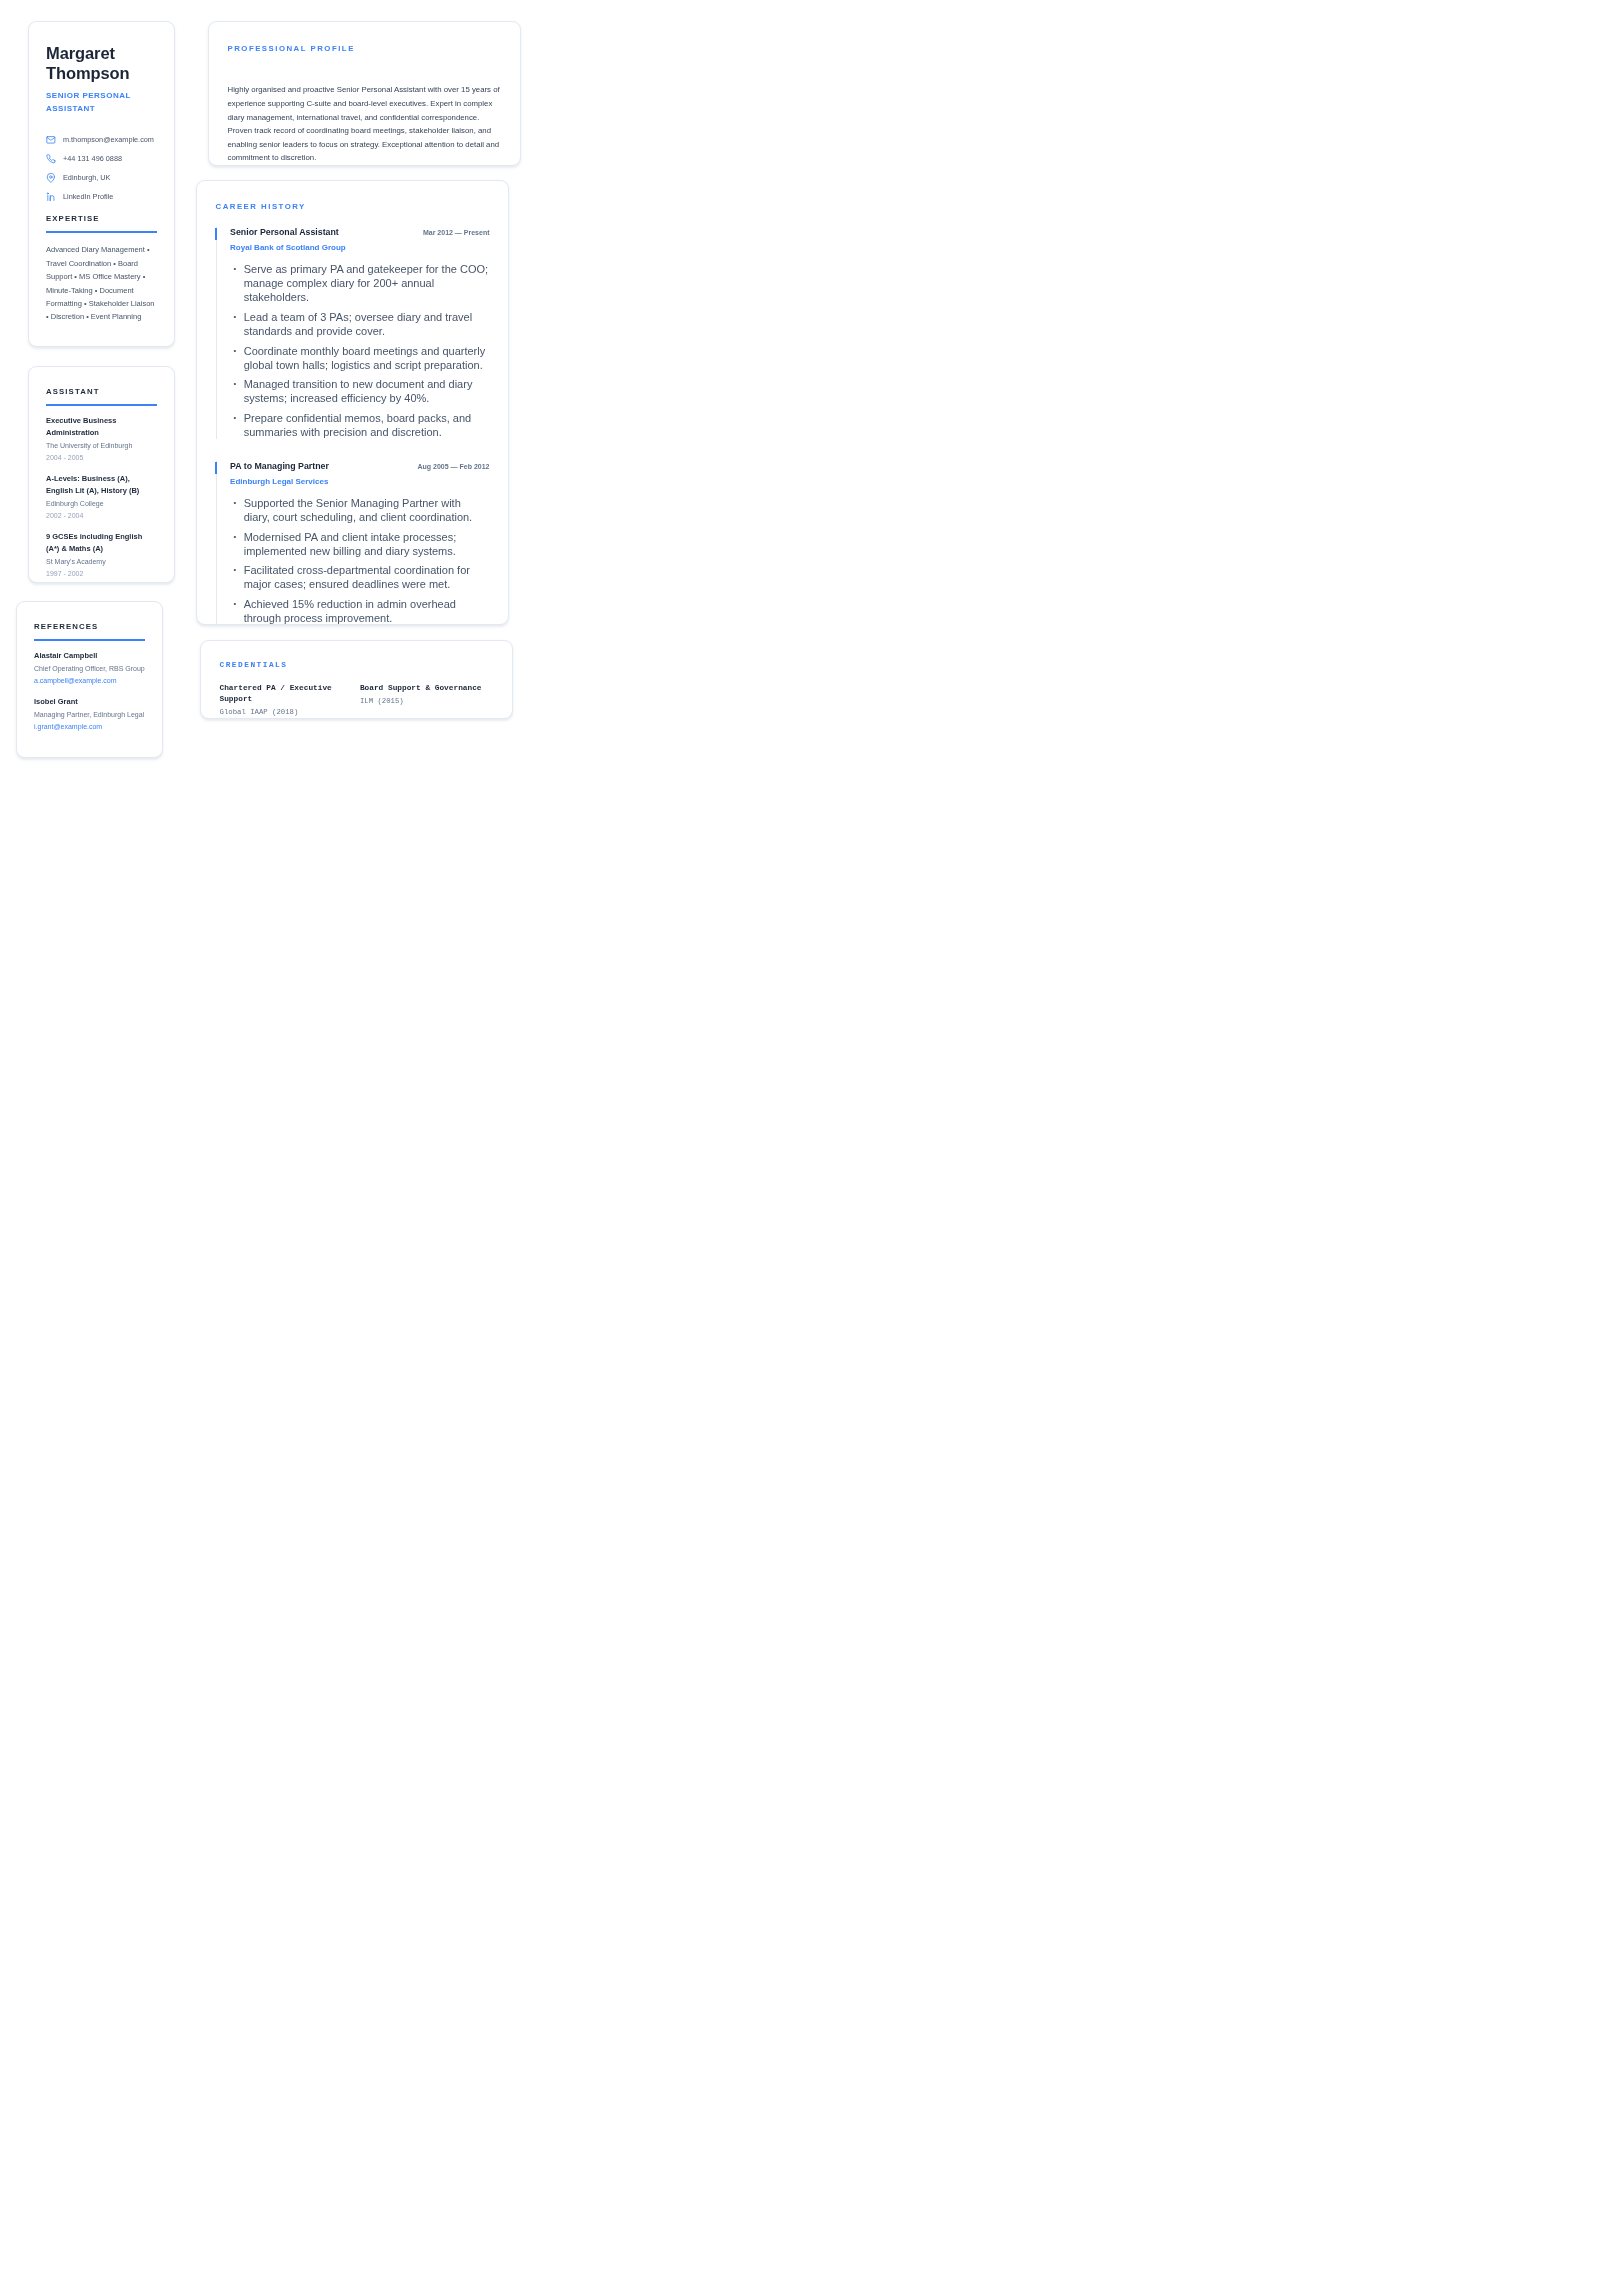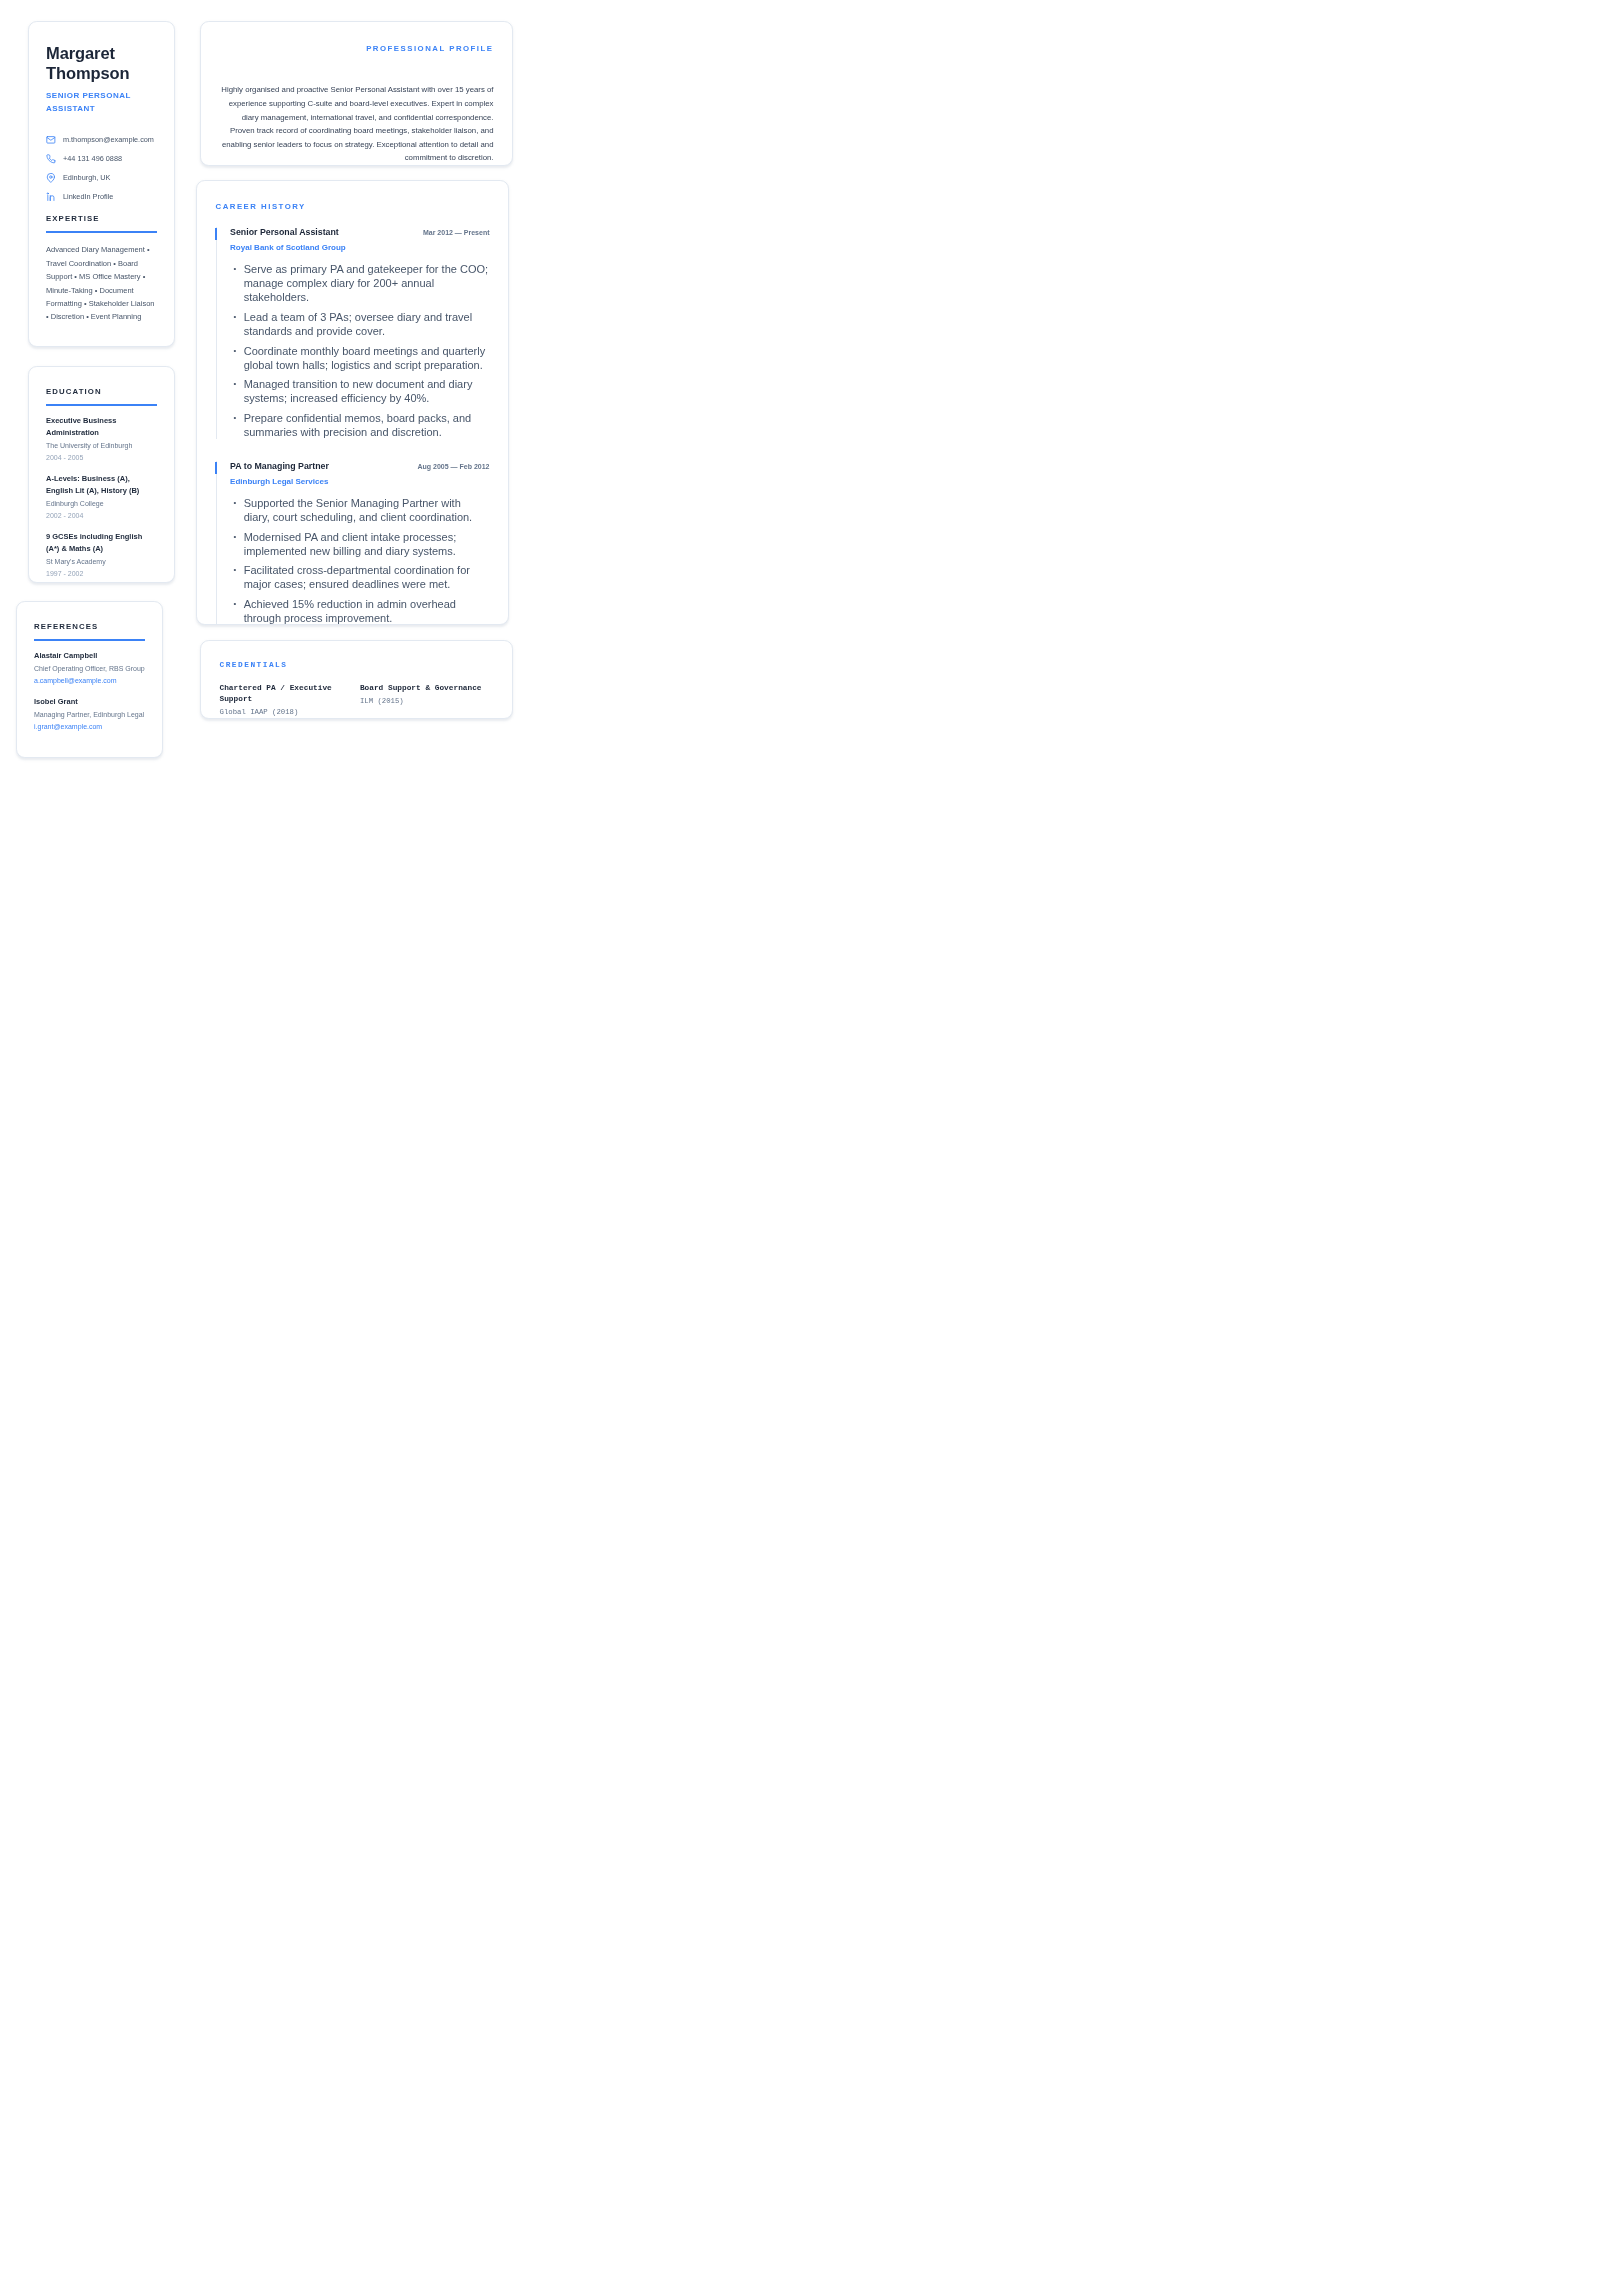--- a/index.html
+++ b/index.html
@@ -47,21 +47,21 @@
   .edu-degree{font-size:7.5px;line-height:11.2px;font-weight:700;color:var(--heading);}
   .edu-school{margin-top:1.9px;font-size:7px;line-height:12px;color:var(--muted);}
   .edu-dates{font-size:7px;line-height:12px;color:var(--faint);}
 
   .ref-entry{margin-top:9.7px;}
   .ref-name{font-size:7.5px;line-height:11.2px;font-weight:700;color:var(--heading);}
   .ref-role{margin-top:1.5px;font-size:7px;line-height:11.7px;color:var(--muted);}
   .ref-email{font-size:7px;line-height:11.7px;color:var(--accent);text-decoration:none;display:inline-block;}
 
   
-  .card-profile{left:200px;top:21px;width:313px;height:145px;padding:22.4px 18.5px;text-align:right;}
+  .card-profile{left:208px;top:21px;width:313px;height:145px;padding:22.4px 18.5px;}
   .card-career{left:196px;top:180px;width:313px;height:445px;padding:21.4px 18.5px;}
   .card-credentials{left:200px;top:640px;width:313px;height:79px;padding:20.4px 18.5px;font-family:Liberation Mono, monospace;}
 
   .main-heading{font-size:7.8px;font-weight:700;letter-spacing:1.5px;color:var(--accent);}
   .profile-text{margin-top:30px;font-size:7.8px;line-height:13.6px;color:var(--body);}
 
   .job{position:relative;border-left:1.5px solid var(--border);padding-left:13.6px;margin-top:16px;}
   .job + .job{margin-top:22px;}
   .job-titlebar{position:absolute;left:-1.5px;top:0.5px;width:1.5px;height:12px;background:var(--accent);}
   .job-header{display:flex;justify-content:space-between;align-items:baseline;}
@@ -116,21 +116,21 @@
     </div>
 
   <div class="mt-section">
     <div class="side-heading">EXPERTISE</div>
     <hr class="accent-rule">
     <p class="skills-text">Advanced Diary Management • Travel Coordination • Board Support • MS Office Mastery • Minute-Taking • Document Formatting • Stakeholder Liaison • Discretion • Event Planning</p>
   </div>
 </section>
 
 <section class="card card-education">
-  <div class="side-heading">EDUCATION</div>
+  <div class="side-heading">ASSISTANT</div>
   <hr class="accent-rule">
   <div id="education-list">
       <div class="edu-entry">
         <div class="edu-degree">Executive Business Administration</div>
         <div class="edu-school">The University of Edinburgh</div>
         <div class="edu-dates">2004 - 2005</div>
       </div>
       <div class="edu-entry">
         <div class="edu-degree">A-Levels: Business (A), English Lit (A), History (B)</div>
         <div class="edu-school">Edinburgh College</div>

